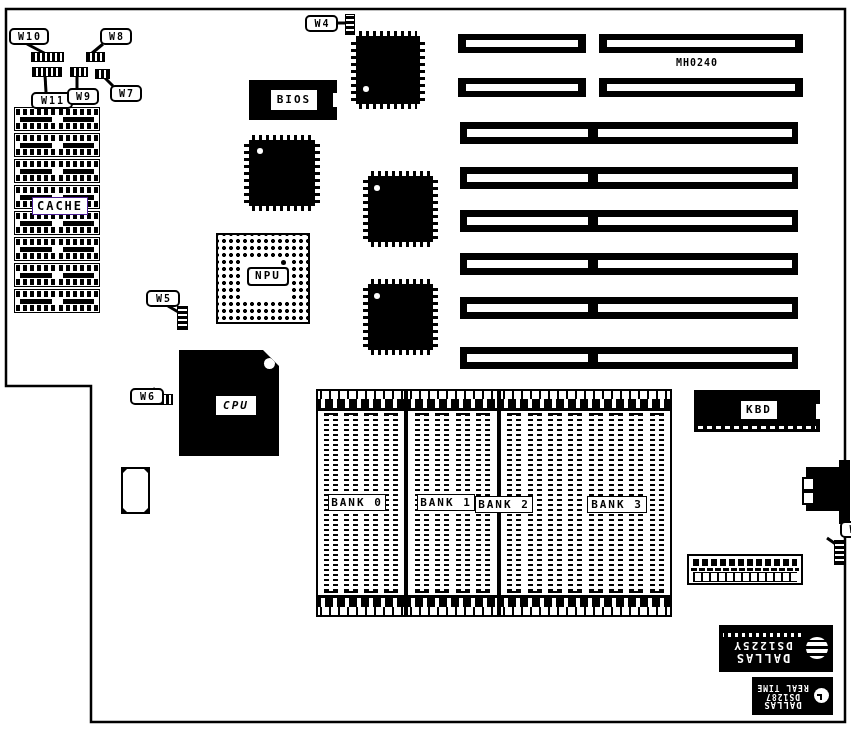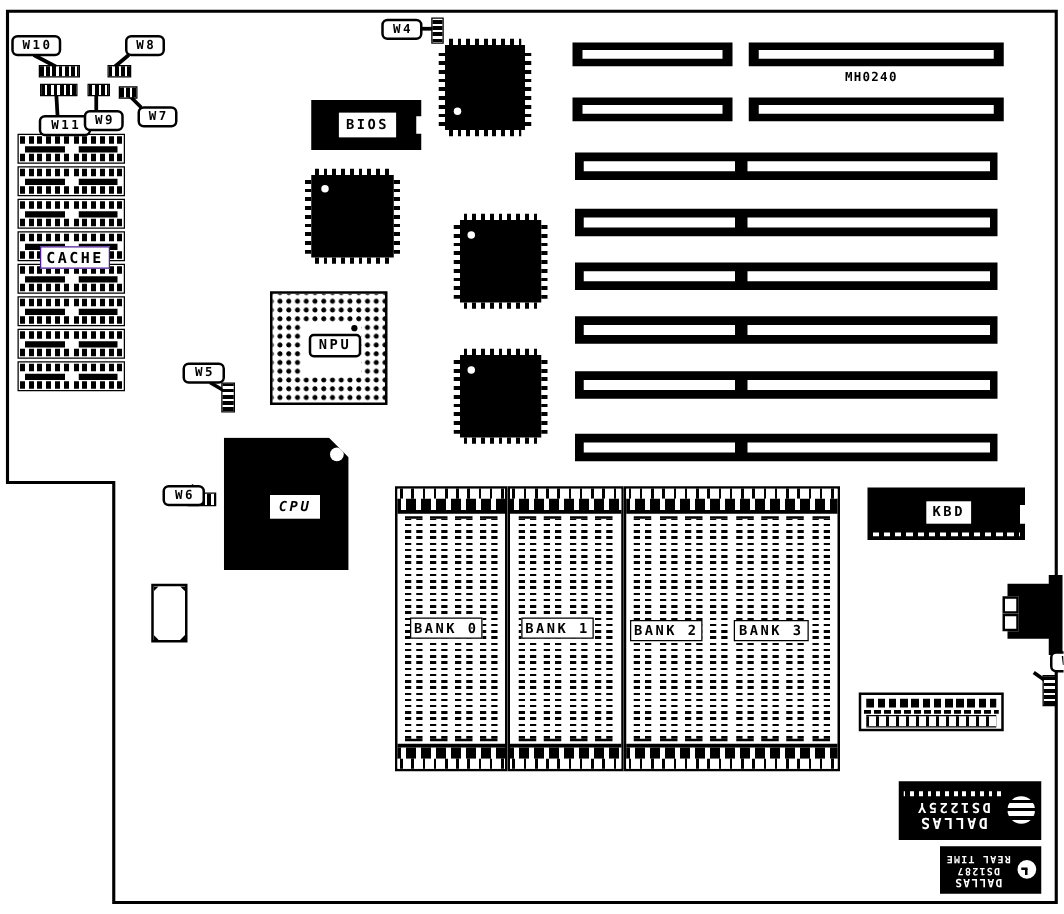--- a/index.html
+++ b/index.html
@@ -296,21 +296,21 @@
         <i class="bcol"></i>
         <i class="bcol"></i>
         <i class="bcol"></i>
         <i class="bcol"></i>
       </div>
     <div class="bank-rail-b"></div>
       <div class="bank-edge"></div>
   </div>
   <div class="bank-label" style="left:328px;top:494px;width:56px;">BANK 0</div>
   <div class="bank-label" style="left:417px;top:494px;width:56px;">BANK 1</div>
-  <div class="bank-label" style="left:504px;top:496px;width:56px;">BANK 2</div>
+  <div class="bank-label" style="left:475px;top:496px;width:56px;">BANK 2</div>
   <div class="bank-label" style="left:587px;top:496px;width:58px;">BANK 3</div>
 
   <div class="blackchip" style="left:694px;top:390px;width:126px;height:42px;">
     <div class="notch" style="right:-2px;top:14px;width:6px;height:15px;"></div>
     <div class="dashrow" style="left:4px;bottom:3px;width:118px;height:3px;"></div>
   </div>
   <div class="innerlabel" style="left:741px;top:401px;width:34px;height:16px;line-height:16px;">KBD</div>
 
   <div class="blackchip" style="left:806px;top:467px;width:35px;height:44px;"></div>
   <div class="blackchip" style="left:839px;top:460px;width:11px;height:64px;"></div>

